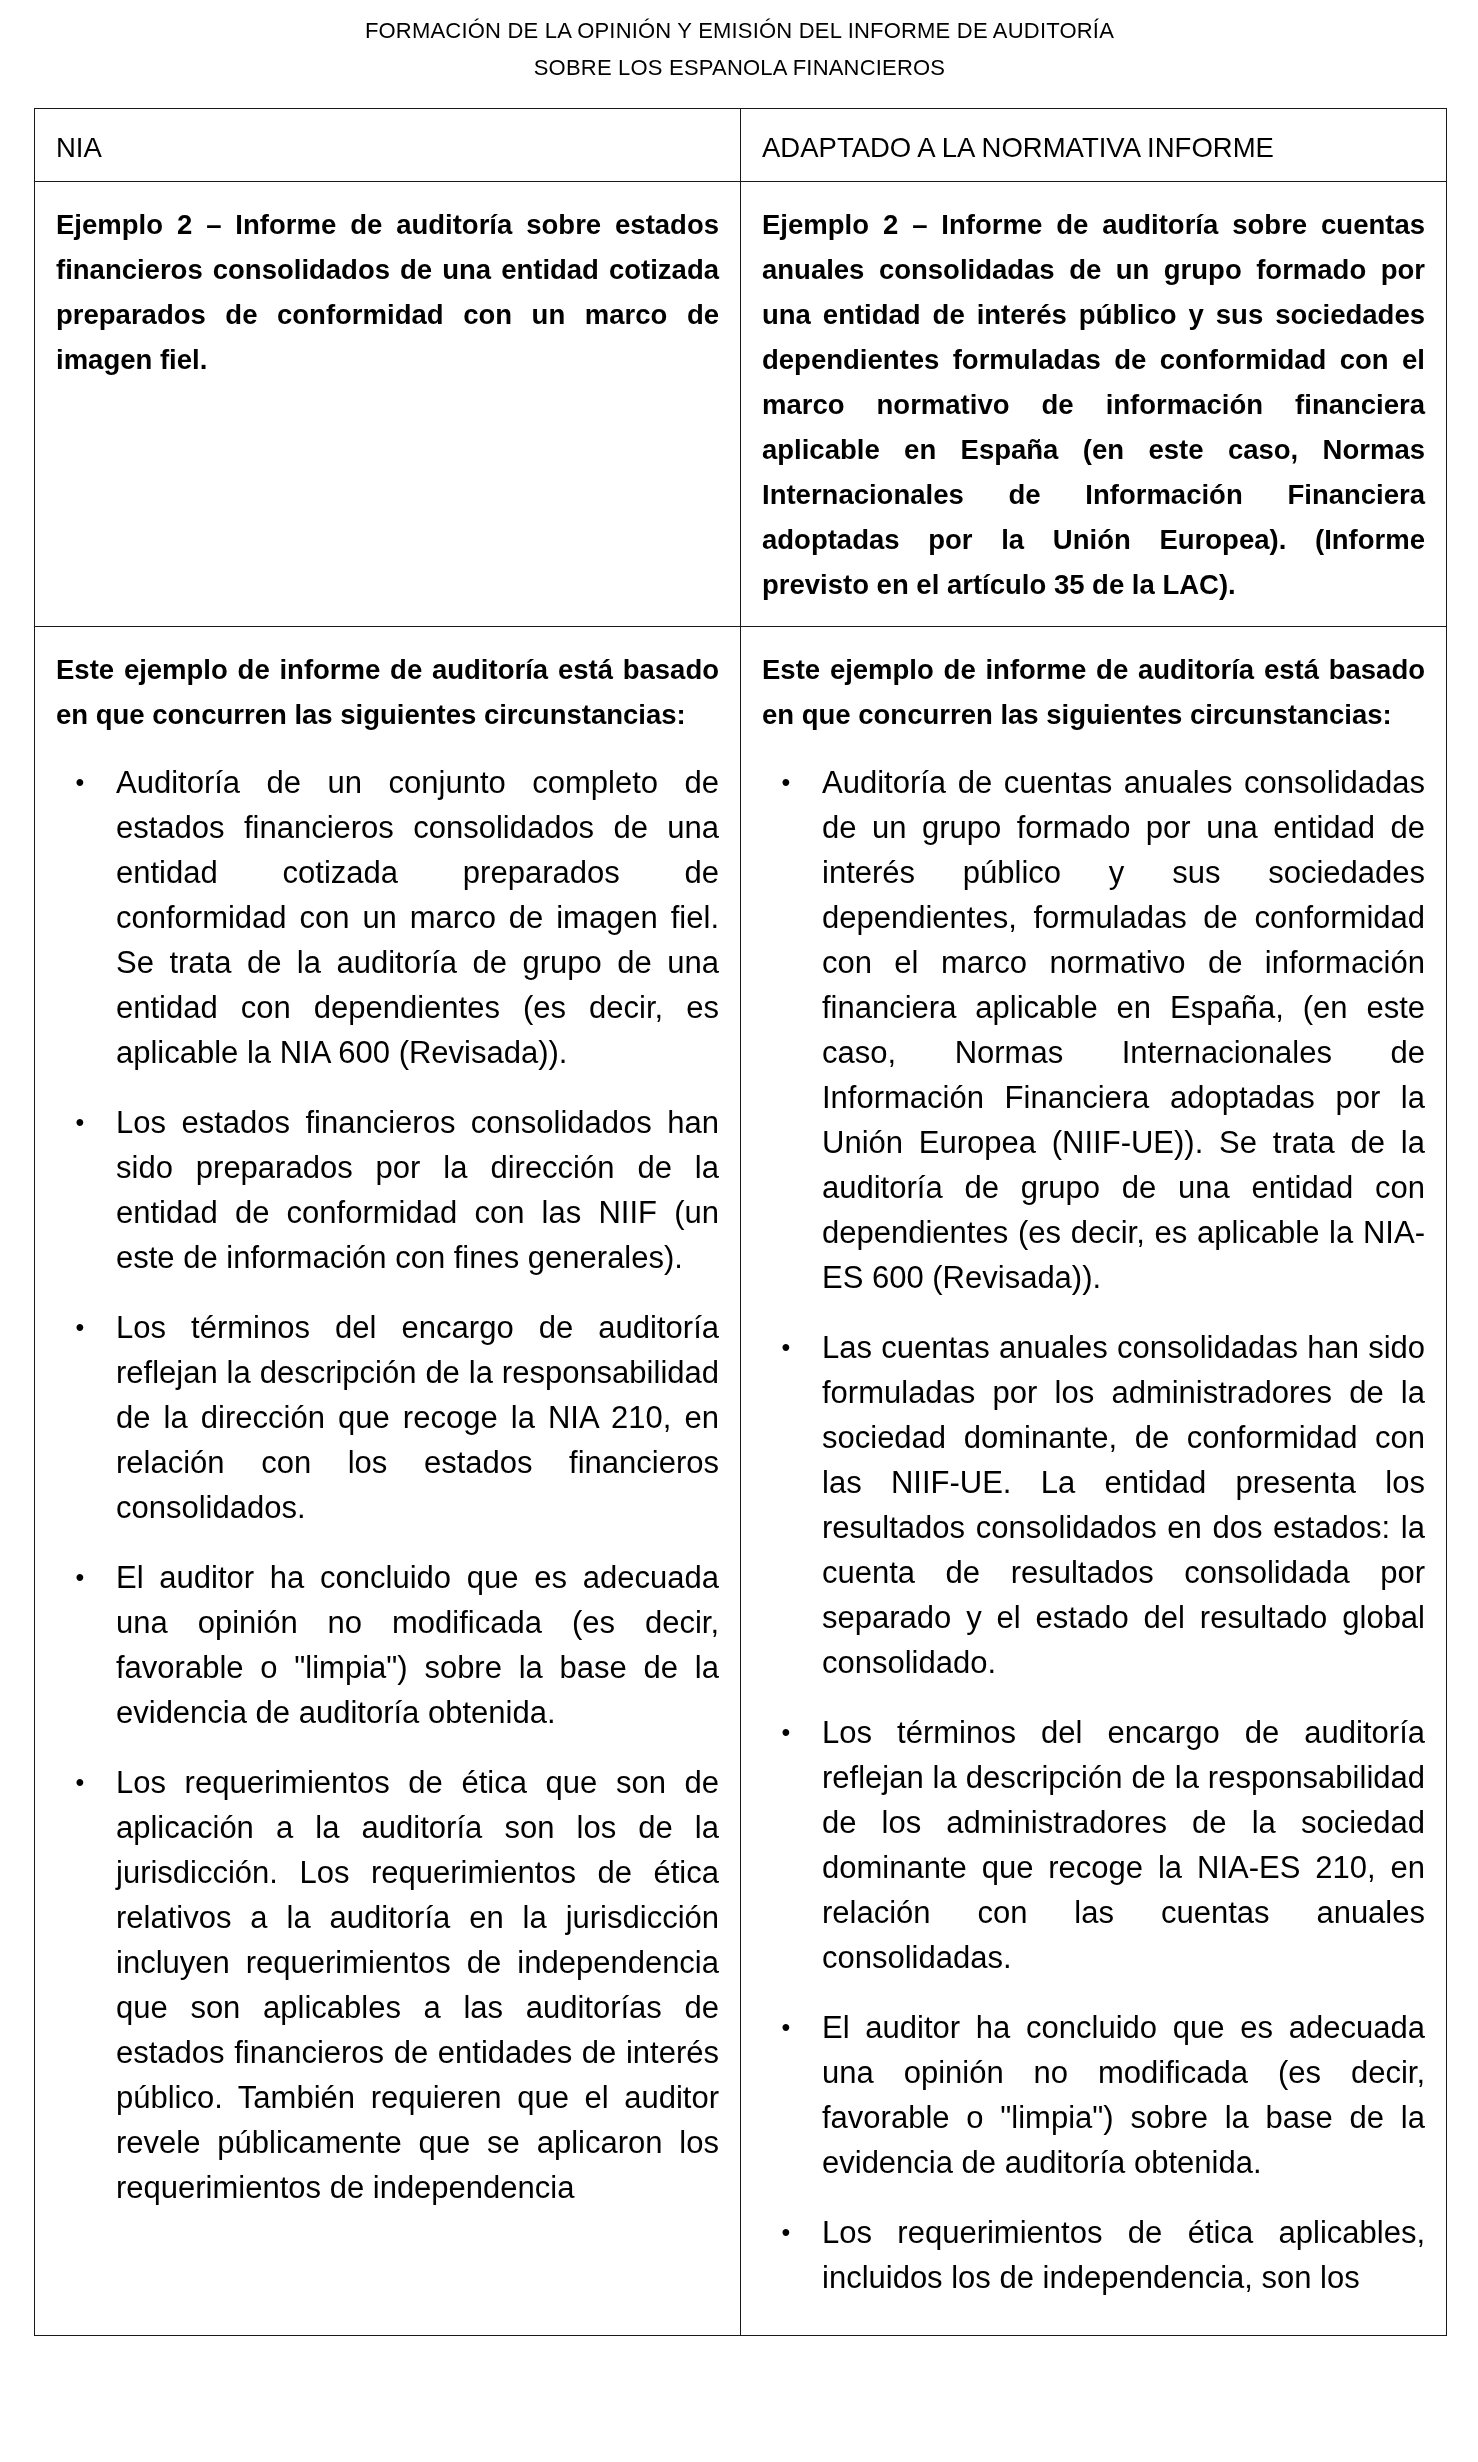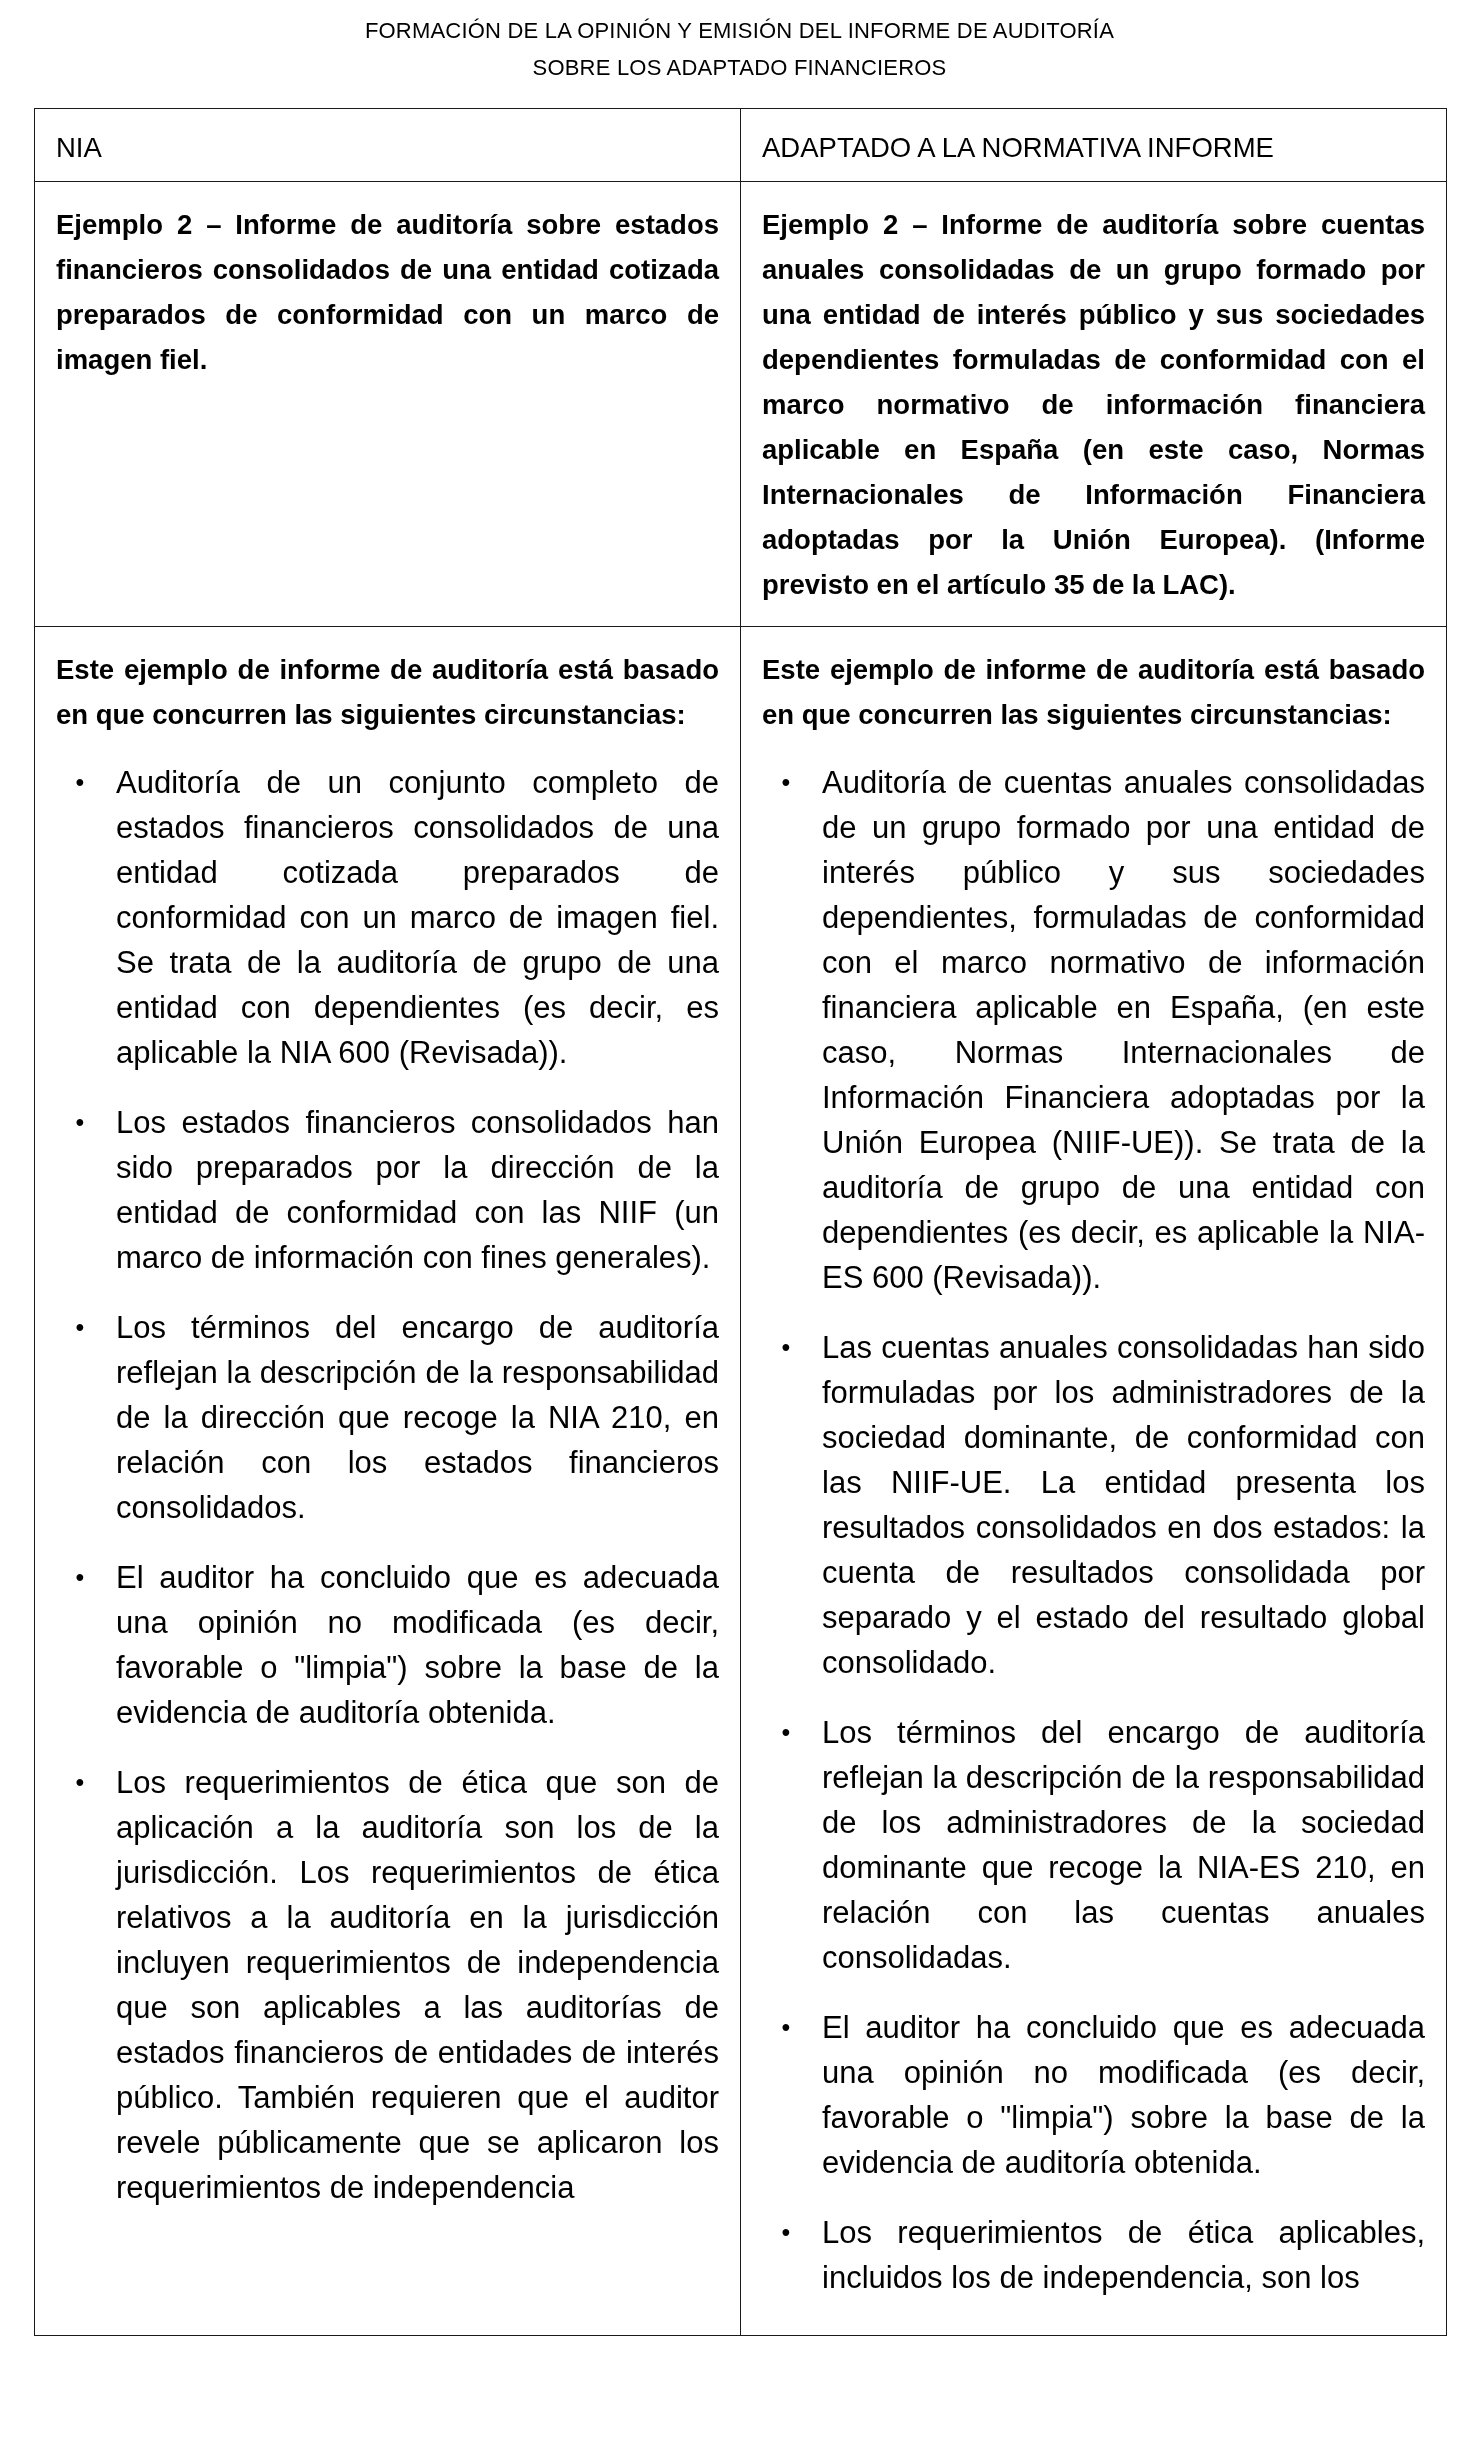--- a/index.html
+++ b/index.html
@@ -105,21 +105,21 @@
     line-height: 45px;
   }
 </style>
 </head>
 <body>
 
 <div class="page">
 
   <div class="doc-heading">
     <span class="line">FORMACIÓN DE LA OPINIÓN Y EMISIÓN DEL INFORME DE AUDITORÍA</span>
-    <span class="line">SOBRE LOS ADAPTADO FINANCIEROS</span>
+    <span class="line">SOBRE LOS ESPANOLA FINANCIEROS</span>
   </div>
 
   <table class="cmp-table">
     <colgroup>
       <col class="col-left">
       <col class="col-right">
     </colgroup>
     <tbody>
 
       <tr>
@@ -147,21 +147,21 @@
           </div>
         </td>
       </tr>
 
       <tr>
         <td>
           <div class="cell-pad">
             <p class="para">Este ejemplo de informe de auditoría está basado en que concurren las siguientes circunstancias:</p>
             <ul class="bullets">
               <li>Auditoría de un conjunto completo de estados financieros consolidados de una entidad cotizada preparados de conformidad con un marco de imagen fiel. Se trata de la auditoría de grupo de una entidad con dependientes (es decir, es aplicable la NIA 600 (Revisada)).</li>
-              <li>Los estados financieros consolidados han sido preparados por la dirección de la entidad de conformidad con las NIIF (un marco de información con fines generales).</li>
+              <li>Los estados financieros consolidados han sido preparados por la dirección de la entidad de conformidad con las NIIF (un este de información con fines generales).</li>
               <li>Los términos del encargo de auditoría reflejan la descripción de la responsabilidad de la dirección que recoge la NIA 210, en relación con los estados financieros consolidados.</li>
               <li>El auditor ha concluido que es adecuada una opinión no modificada (es decir, favorable o "limpia") sobre la base de la evidencia de auditoría obtenida.</li>
               <li>Los requerimientos de ética que son de aplicación a la auditoría son los de la jurisdicción. Los requerimientos de ética relativos a la auditoría en la jurisdicción incluyen requerimientos de independencia que son aplicables a las auditorías de estados financieros de entidades de interés público. También requieren que el auditor revele públicamente que se aplicaron los requerimientos de independencia</li>
             </ul>
           </div>
         </td>
         <td>
           <div class="cell-pad">
             <p class="para">Este ejemplo de informe de auditoría está basado en que concurren las siguientes circunstancias:</p>
             <ul class="bullets">

